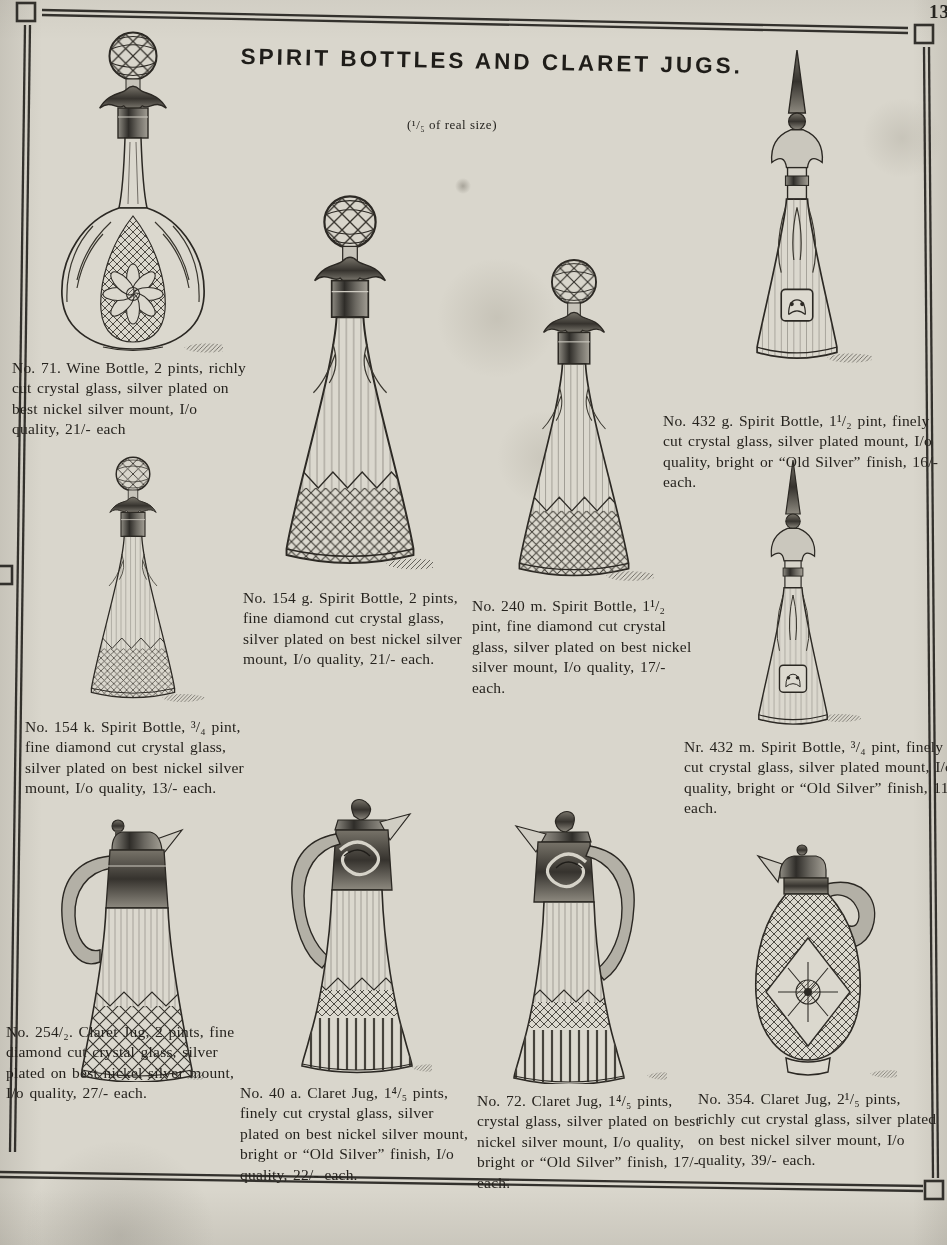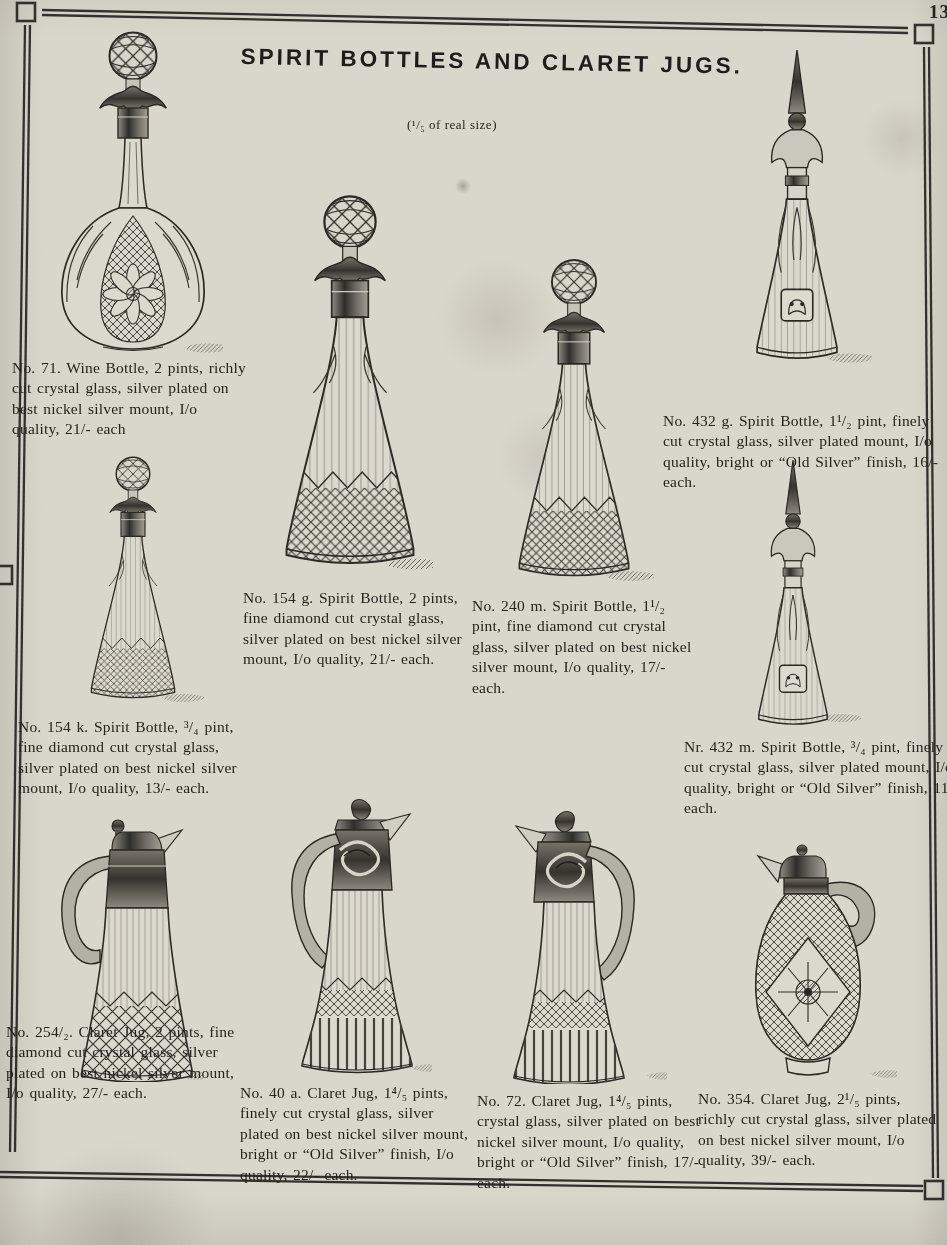--- a/index.html
+++ b/index.html
@@ -302,20 +302,20 @@
         <circle cx="86" cy="158" r="4" fill="#2b2823"></circle>
       </g>
       <path d="M64 224 Q86 232 108 224 L106 238 Q86 244 66 238 Z" fill="#dbd8ce" stroke="#2b2823" stroke-width="1.4"></path>
     </svg>
   </figure>
 
   <p class="caption" style="left:12px;top:358px;width:236px;">No. 71.  Wine Bottle, 2 pints, richly cut crystal glass, silver plated on best nickel silver mount, I/o quality, 21/- each</p>
   <p class="caption" style="left:243px;top:588px;width:224px;">No. 154 g.  Spirit Bottle, 2 pints, fine diamond cut crystal glass, silver plated on best nickel silver mount, I/o quality, 21/- each.</p>
   <p class="caption" style="left:472px;top:596px;width:220px;">No. 240 m.  Spirit Bottle, 1¹/₂ pint, fine diamond cut crystal glass, silver plated on best nickel silver mount, I/o quality, 17/- each.</p>
   <p class="caption" style="left:663px;top:375px;width:282px;margin-top:36px;">No. 432 g.  Spirit Bottle, 1¹/₂ pint, finely cut crystal glass, silver plated mount, I/o quality, bright or “Old Silver” finish, 16/- each.</p>
-  <p class="caption" style="left:18px;top:717px;width:238px;">No. 154 k.  Spirit Bottle, ³/₄ pint, fine diamond cut crystal glass, silver plated on best nickel silver mount, I/o quality, 13/- each.</p>
+  <p class="caption" style="left:18px;top:717px;width:238px;padding-left:7px;">No. 154 k.  Spirit Bottle, ³/₄ pint, fine diamond cut crystal glass, silver plated on best nickel silver mount, I/o quality, 13/- each.</p>
   <p class="caption" style="left:684px;top:737px;width:280px;">Nr. 432 m.  Spirit Bottle, ³/₄ pint, finely cut crystal glass, silver plated mount, I/o quality, bright or “Old Silver” finish, 11/6 each.</p>
   <p class="caption" style="left:6px;top:1022px;width:230px;">No. 254/₂. Claret Jug, 2 pints, fine diamond cut crystal glass, silver plated on best nickel silver mount, I/o quality, 27/- each.</p>
   <p class="caption" style="left:240px;top:1083px;width:228px;">No. 40 a.  Claret Jug, 1⁴/₅ pints, finely cut crystal glass, silver plated on best nickel silver mount, bright or “Old Silver” finish, I/o quality, 22/- each.</p>
   <p class="caption" style="left:477px;top:1091px;width:225px;">No. 72.  Claret Jug, 1⁴/₅ pints, crystal glass, silver plated on best nickel silver mount, I/o quality, bright or “Old Silver” finish, 17/- each.</p>
   <p class="caption" style="left:698px;top:1089px;width:244px;">No. 354.  Claret Jug, 2¹/₅ pints, richly cut crystal glass, silver plated on best nickel silver mount, I/o quality, 39/- each.</p>
 
 </div>
 
 </body></html>

